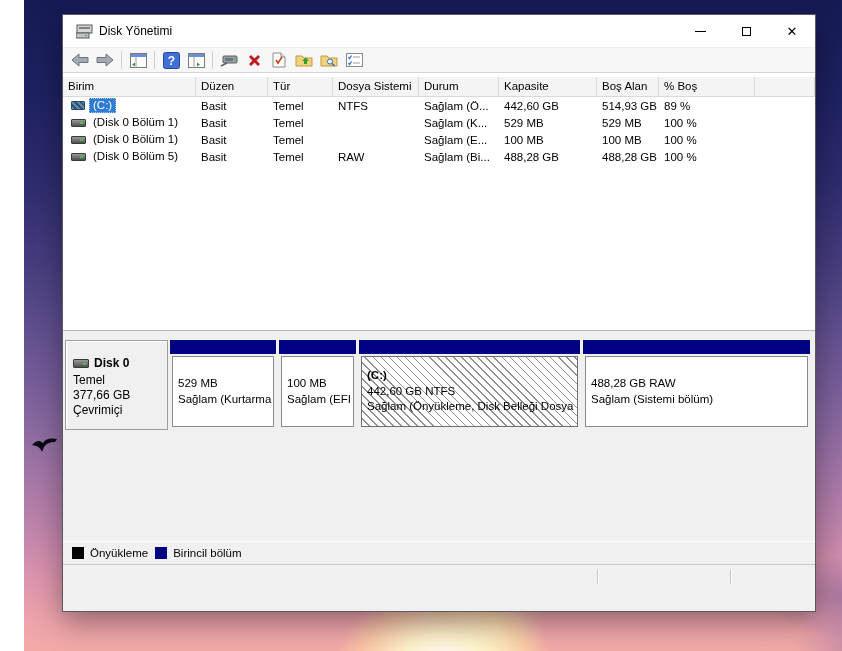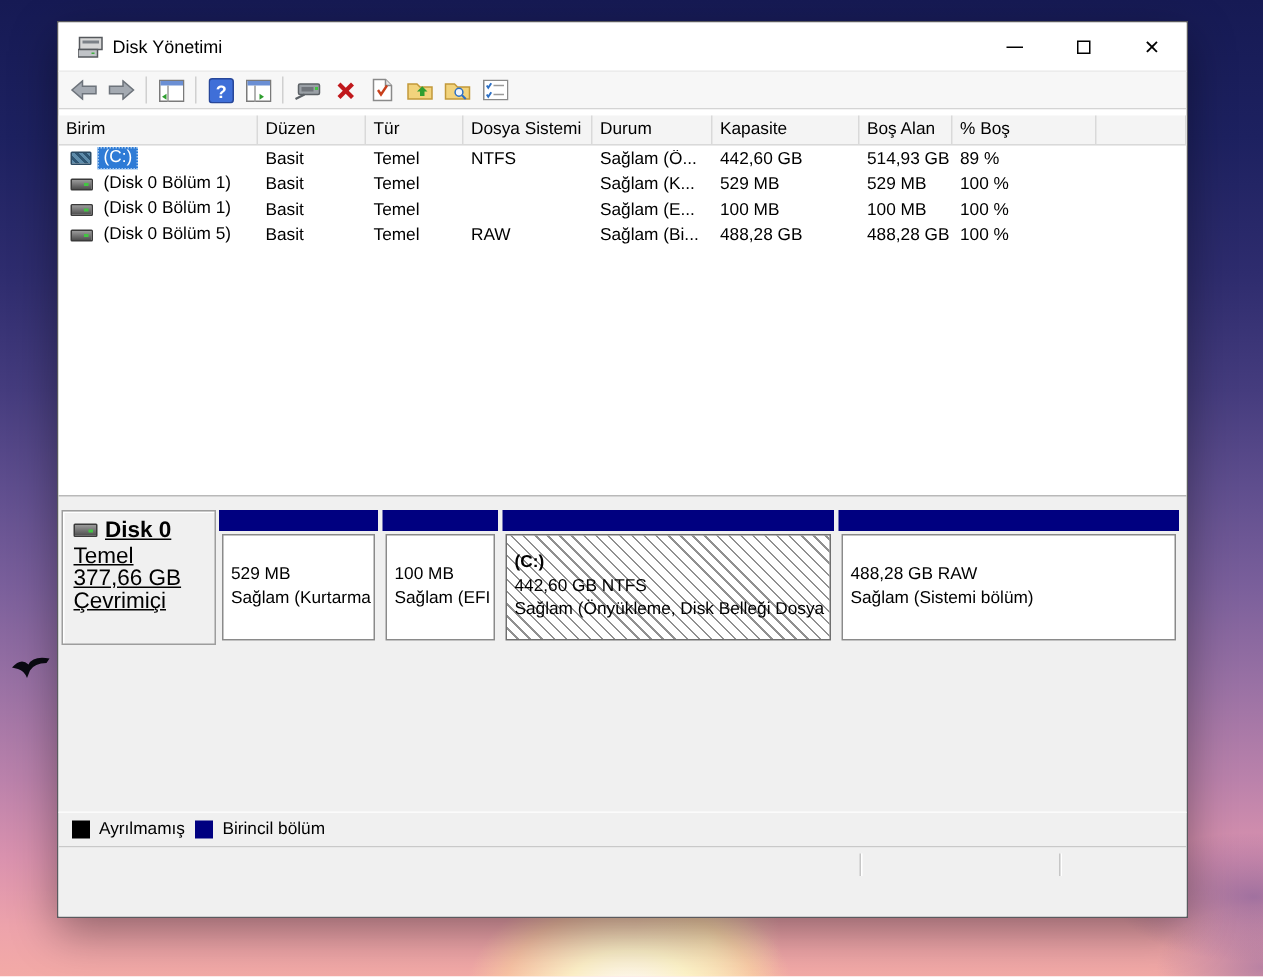--- a/index.html
+++ b/index.html
@@ -12,20 +12,21 @@
 
   
   .desktop {
     position:absolute; inset:0;
     background:
       radial-gradient(ellipse 140px 95px at 420px 662px, rgba(255,255,255,.95) 0%, rgba(255,252,205,.85) 30%, rgba(255,225,160,.45) 60%, rgba(255,220,160,0) 78%),
       radial-gradient(ellipse 70px 90px at 472px 628px, rgba(255,246,190,.55) 0%, rgba(255,246,190,0) 70%),
       radial-gradient(ellipse 130px 60px at 836px 598px, rgba(105,78,148,.55) 0%, rgba(105,78,148,0) 72%),
       radial-gradient(ellipse 95px 55px at 842px 645px, rgba(128,90,158,.5) 0%, rgba(128,90,158,0) 75%),
       linear-gradient(180deg,#161a54 0%,#1d2160 14%,#2e2c6e 28%,#453c7e 40%,#5f4e8e 50%,#7a5f9b 60%,#9971a4 70%,#bb82ab 80%,#da92ae 88%,#eda3ab 95%,#f3aaa6 100%);
+    margin-left: 24px;
   }
   .bird { position:absolute; left:7px; top:436px; }
 
   
   .window {
     position:absolute; left:38px; top:14px; width:754px; height:598px;
     background:#fff; border:1px solid #5a5a5e;
     box-shadow:0 10px 28px rgba(0,0,0,.38);
     display:flex; flex-direction:column;
   }
@@ -67,21 +68,21 @@
     background:linear-gradient(#9a9a9a,#4f4f4f); position:relative; flex:0 0 auto; }
   .icon-disk::after { content:""; position:absolute; right:2px; bottom:2px; width:3px; height:2px; background:#42c542; }
 
   
   .splitter { height:4px; background:#f0f0f0; border-top:1px solid #b9b9b9; flex:0 0 auto; }
 
   
   .graphical { height:207px; background:#f0f0f0; flex:0 0 auto; padding:6px 5px 0 2px; }
   .disk-row { display:flex; }
   .disk-info { width:105px; height:90px; background:#f0f0f0; border:1px solid #9d9d9d;
-               box-shadow:inset 1px 1px 0 #ffffff; padding:5px 7px; margin-right:2px; font-size:15px; line-height:15px;text-decoration:underline; }
+               box-shadow:inset 1px 1px 0 #ffffff; padding:15px 7px; margin-right:2px; font-size:12px; line-height:15px; }
   .disk-info .disk-title { display:flex; align-items:center; gap:5px; font-weight:bold; margin-bottom:2px; }
   .icon-disk-big { width:16px; height:9px; border:1px solid #3a3a3a; border-radius:1px;
     background:linear-gradient(#9a9a9a,#4f4f4f); position:relative; flex:0 0 auto; }
   .icon-disk-big::after { content:""; position:absolute; right:2px; bottom:2px; width:3px; height:2px; background:#42c542; }
   .partitions { display:flex; gap:3px; flex:1; height:90px; }
   .part { display:flex; flex-direction:column; }
   .part-strip { height:14px; background:#000080; flex:0 0 auto; }
   .part-body { flex:1; margin:2px 2px 3px 2px; background:#fff; border:1px solid #8a8a8a;
                padding:3px 5px; font-size:11.5px; line-height:15.5px;
                display:flex; flex-direction:column; justify-content:center; overflow:hidden; white-space:nowrap; }
@@ -335,21 +336,21 @@
               <div>Sağlam (Sistemi bölüm)</div>
             </div>
           </div>
         </div>
       </div>
     </div>
 
     <div class="legendbar">
       <span class="legend-item">
         <span class="swatch" style="background:#000000"></span>
-        <span>Ayrılmamış</span>
+        <span>Önyükleme</span>
       </span>
       <span class="legend-item">
         <span class="swatch" style="background:#000080"></span>
         <span>Birincil bölüm</span>
       </span>
     </div>
 
     <div class="statusbar">
       <span class="sb-sep s1"></span>
       <span class="sb-sep s2"></span>

